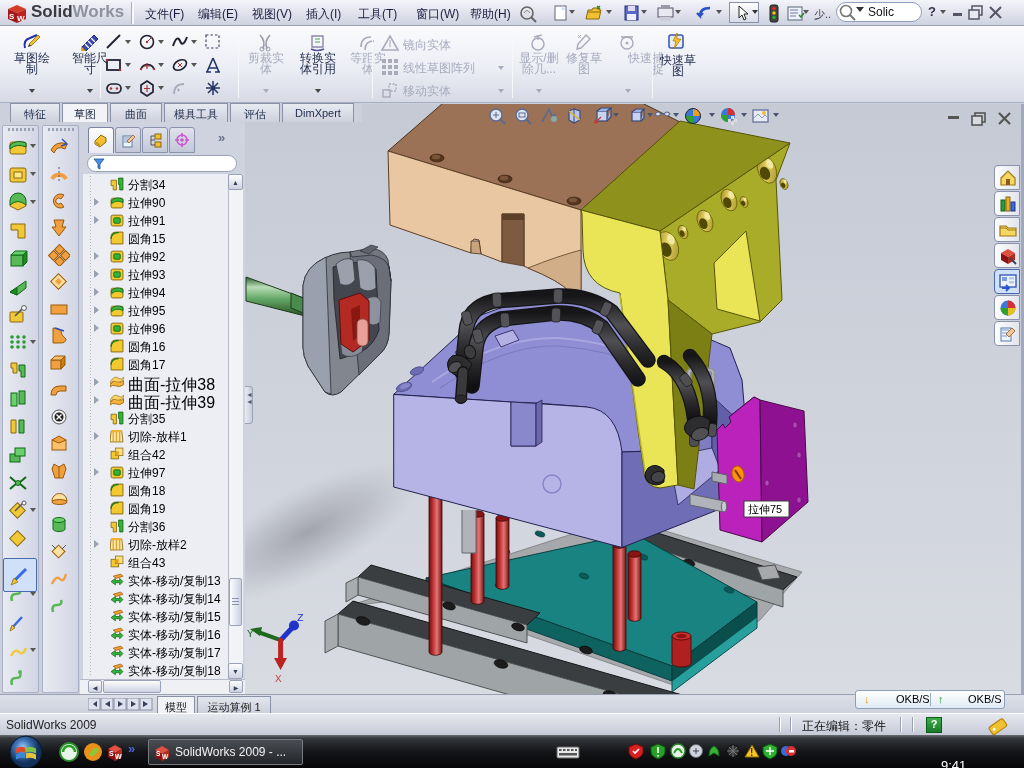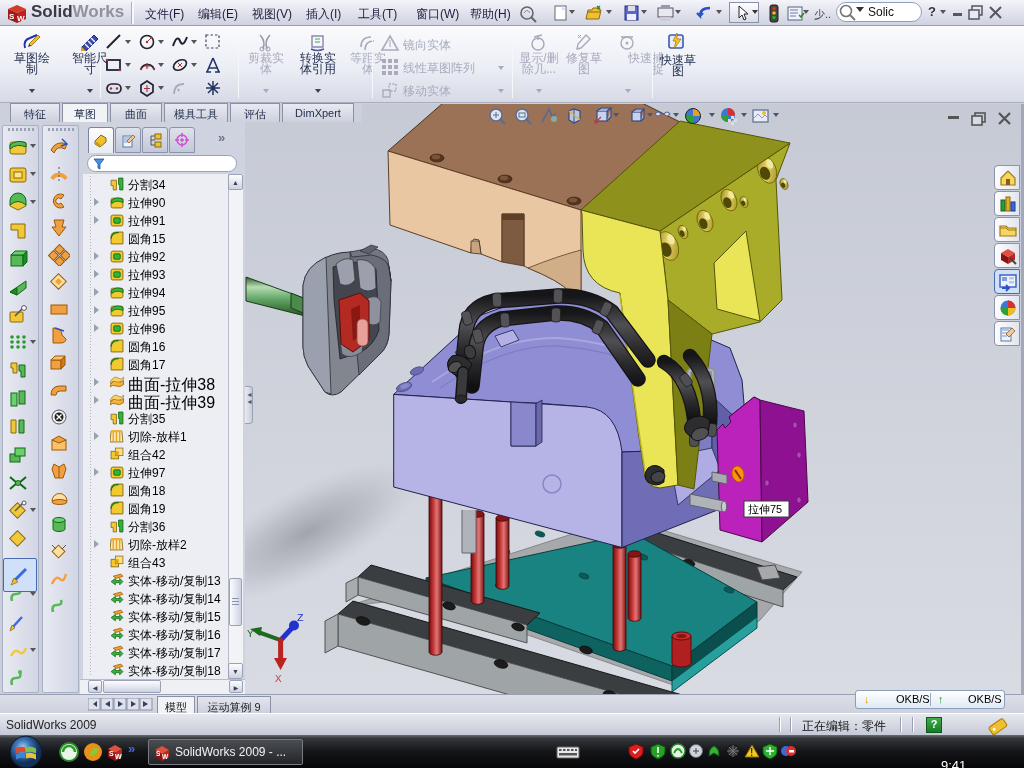--- a/index.html
+++ b/index.html
@@ -1040,21 +1040,21 @@
       </g>
     <g fill="#36405e">
         <path d="M3,3 v6 M9,3 l-4,3 4,3z"></path>
         <path d="M22,3 l-5,3 5,3z"></path>
         <path d="M30,3 l5,3 -5,3z"></path>
         <path d="M55,3 l5,3 -5,3z M62,3 v6"></path>
         <path d="M43,3 l5,3 -5,3z"></path>
       </g>
   </svg>
   <div class="abs" style="left:157px;top:1px;width:38px;height:18px;background:#f2f3f7;border:1px solid #8a90a6;font-size:11px;text-align:center;padding-top:3px;color:#111;">模型</div>
-  <div class="abs" style="left:197px;top:1px;width:74px;height:18px;background:linear-gradient(#e4e6ee,#ccd0dc);border:1px solid #8a90a6;font-size:11px;text-align:center;padding-top:3px;color:#222;">运动算例 9</div>
+  <div class="abs" style="left:197px;top:1px;width:74px;height:18px;background:linear-gradient(#e4e6ee,#ccd0dc);border:1px solid #8a90a6;font-size:11px;text-align:center;padding-top:3px;color:#222;">运动算例 1</div>
   <div class="abs" style="left:855px;top:-5px;width:150px;height:19px;background:linear-gradient(#ffffff,#dfeaf4);border:1px solid #8aa0b8;border-radius:3px;font-size:11px;color:#000;">
     <span class="abs" style="left:8px;top:2px;color:#e8a000;font-weight:bold;">↓</span>
     <span class="abs" style="left:40px;top:2px;">OKB/S</span>
     <div class="abs" style="left:74px;top:2px;width:1px;height:13px;background:#9ab0c4;"></div>
     <span class="abs" style="left:82px;top:2px;color:#18a018;font-weight:bold;">↑</span>
     <span class="abs" style="left:112px;top:2px;">OKB/S</span>
   </div>
 </div>
 
 <div class="abs" style="left:0;top:713px;width:1024px;height:22px;background:linear-gradient(#e6e8ef,#c6cad7);border-top:1px solid #fff;">

